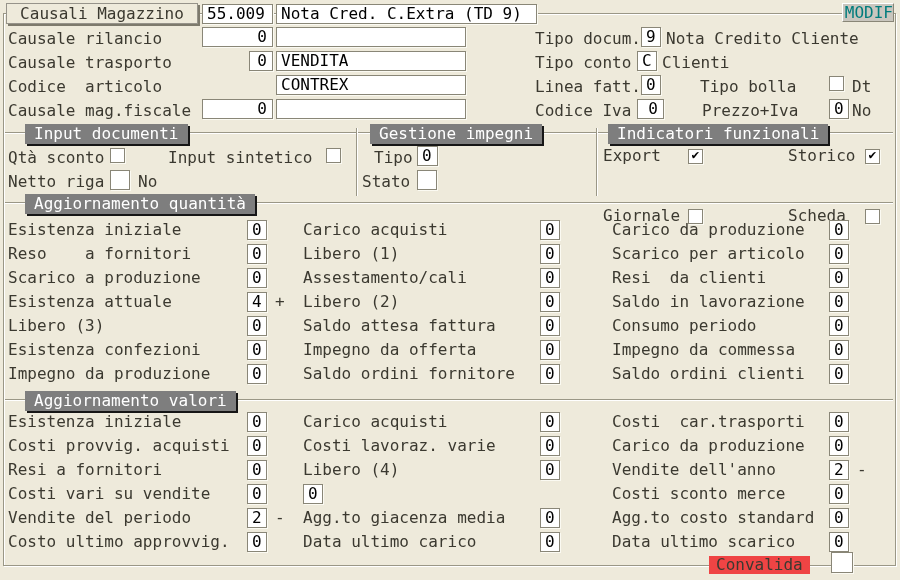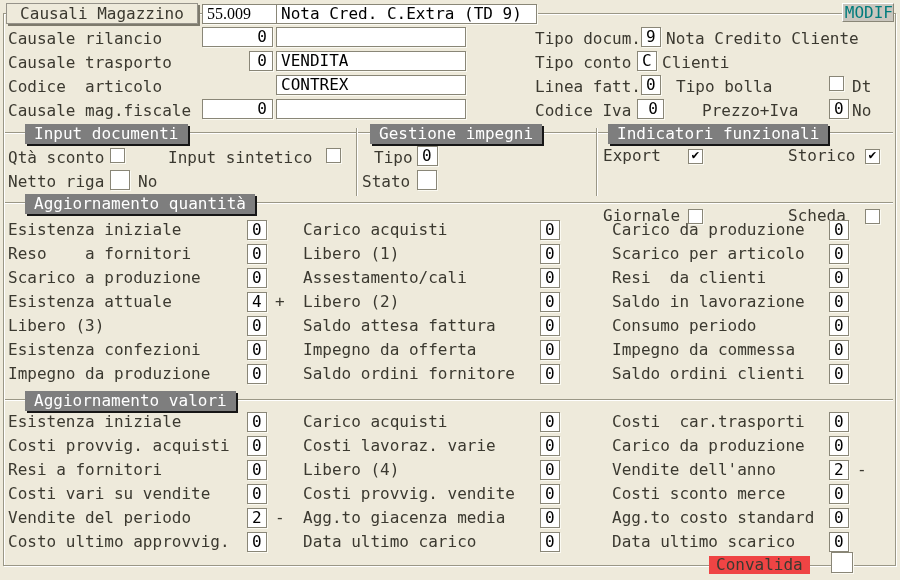--- a/index.html
+++ b/index.html
@@ -52,21 +52,21 @@
 <div class="screen">
 
   <div class="abs main-frame"></div>
   <div class="abs hl" style="left:5px;top:132px;width:888px;"></div>
   <div class="abs hl" style="left:5px;top:202px;width:888px;"></div>
   <div class="abs hl" style="left:5px;top:399px;width:888px;"></div>
   <div class="abs vl" style="left:356px;top:128px;height:68px;"></div>
   <div class="abs vl" style="left:596px;top:128px;height:68px;"></div>
 
   <div class="abs title-btn">Causali Magazzino</div>
-  <div class="f abs" style="left:202px;top:4px;width:87px;font-family:Liberation Serif, serif;">55.009</div>
+  <div class="f abs" style="left:202px;top:4px;width:71px;">55.009</div>
   <div class="f abs" style="left:276px;top:4px;width:261px;">Nota Cred. C.Extra (TD 9)</div>
   <div class="abs modif">MODIF</div>
 
   <span class="lbl" style="left:8px;top:30px;">Causale rilancio</span>
   <div class="f abs ra" style="left:202px;top:27px;width:71px;">0</div>
   <div class="f abs" style="left:276px;top:27px;width:190px;"></div>
 
   <span class="lbl" style="left:8px;top:54px;">Causale trasporto</span>
   <div class="f abs ra" style="left:249px;top:51px;width:24px;">0</div>
   <div class="f abs" style="left:276px;top:51px;width:190px;">VENDITA</div>
@@ -81,21 +81,21 @@
   <span class="lbl" style="left:535px;top:30px;">Tipo docum.</span>
   <div class="f abs" style="left:641px;top:27px;width:20px;">9</div>
   <span class="lbl" style="left:666px;top:30px;">Nota Credito Cliente</span>
 
   <span class="lbl" style="left:535px;top:54px;">Tipo conto</span>
   <div class="f abs" style="left:637px;top:51px;width:20px;">C</div>
   <span class="lbl" style="left:662px;top:54px;">Clienti</span>
 
   <span class="lbl" style="left:535px;top:78px;">Linea fatt.</span>
   <div class="f abs" style="left:641px;top:75px;width:20px;">0</div>
-  <span class="lbl" style="left:676px;top:78px;">Tipo bolla</span>
+  <span class="lbl" style="left:700px;top:78px;">Tipo bolla</span>
   <span class="checkbox abs" style="left:829px;top:76px;"></span>
   <span class="lbl" style="left:852px;top:78px;">Dt</span>
 
   <span class="lbl" style="left:535px;top:102px;">Codice Iva</span>
   <div class="f abs ra" style="left:637px;top:99px;width:27px;">0</div>
   <span class="lbl" style="left:702px;top:102px;">Prezzo+Iva</span>
   <div class="f abs" style="left:829px;top:99px;width:20px;">0</div>
   <span class="lbl" style="left:852px;top:102px;">No</span>
 
   <div class="sect" style="left:25px;top:124px;">Input documenti</div>
@@ -300,21 +300,20 @@
       <span class="glbl">Costi lavoraz. varie</span>
       <span class="f fnum">0</span>
       <span class="sfx"></span>
     </div>
       <div class="g-row">
       <span class="glbl">Libero (4)</span>
       <span class="f fnum">0</span>
       <span class="sfx"></span>
     </div>
       <div class="g-row">
-      <span class="glbl">Costi provvig. vendite</span>
       <span class="f fnum">0</span>
       <span class="sfx"></span>
     </div>
       <div class="g-row">
       <span class="glbl">Agg.to giacenza media</span>
       <span class="f fnum">0</span>
       <span class="sfx"></span>
     </div>
       <div class="g-row">
       <span class="glbl">Data ultimo carico</span>

